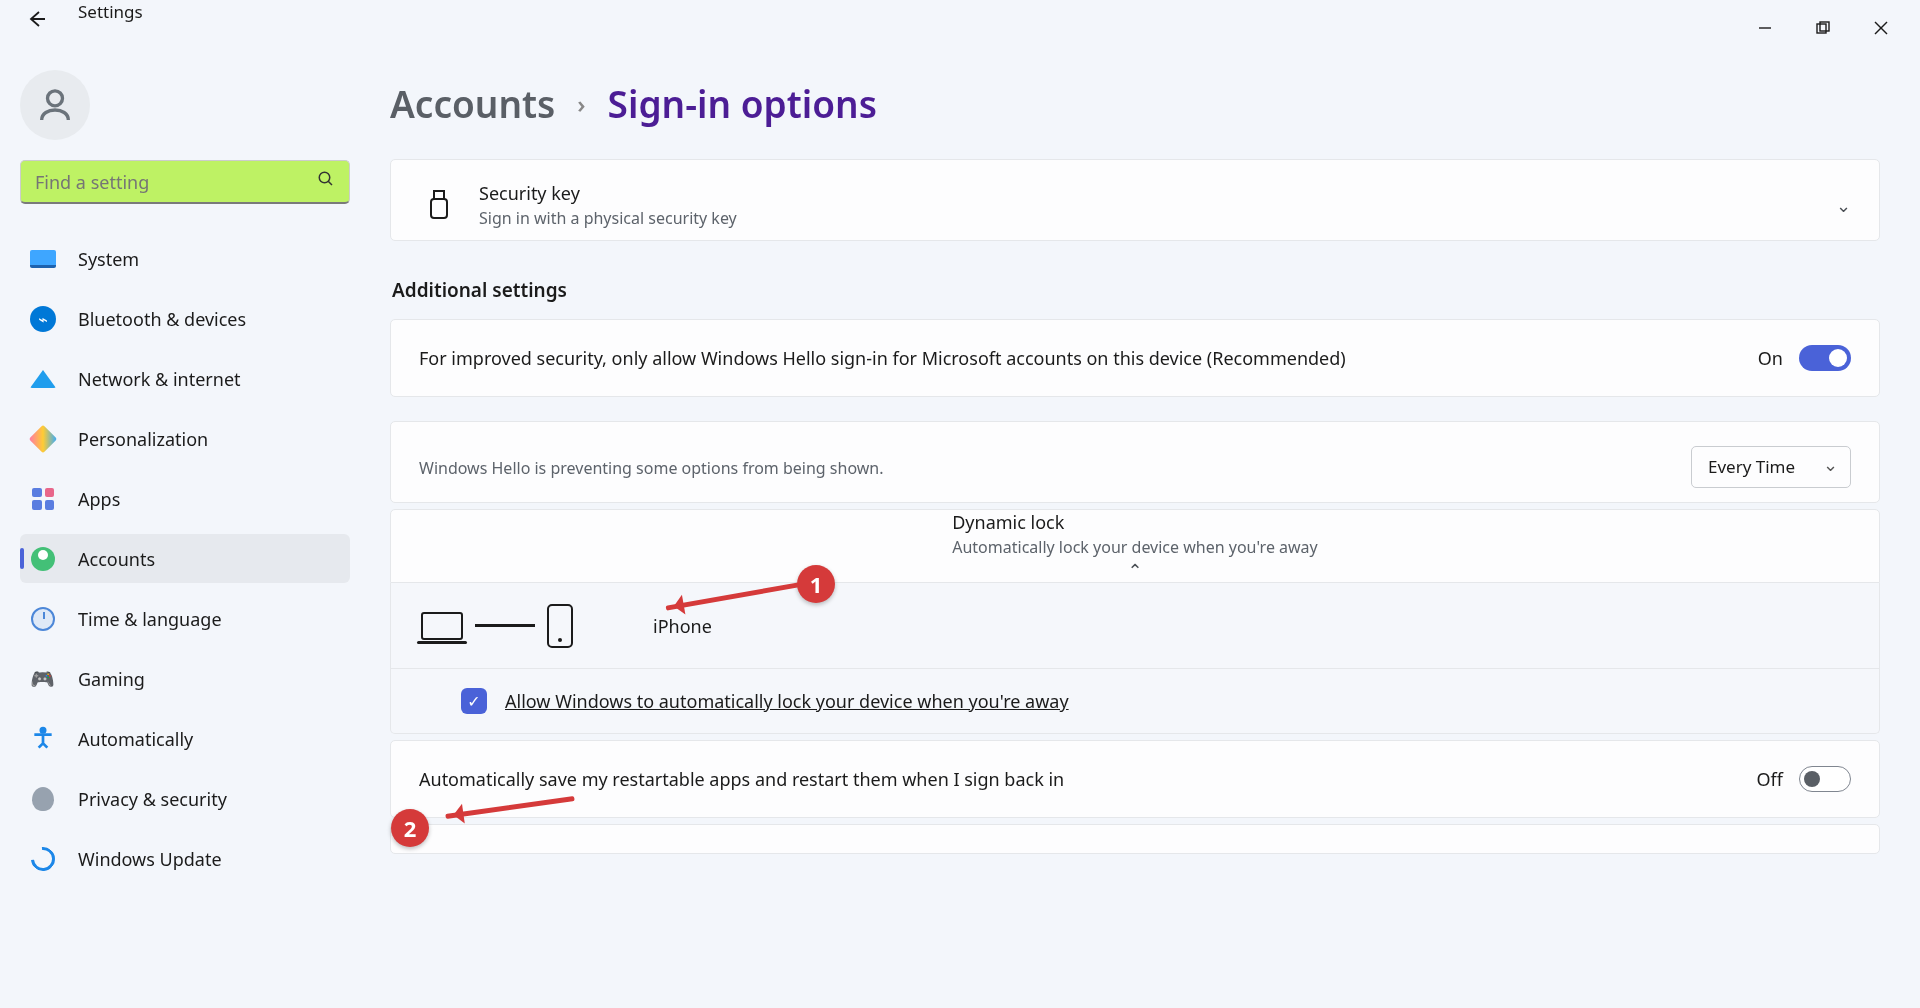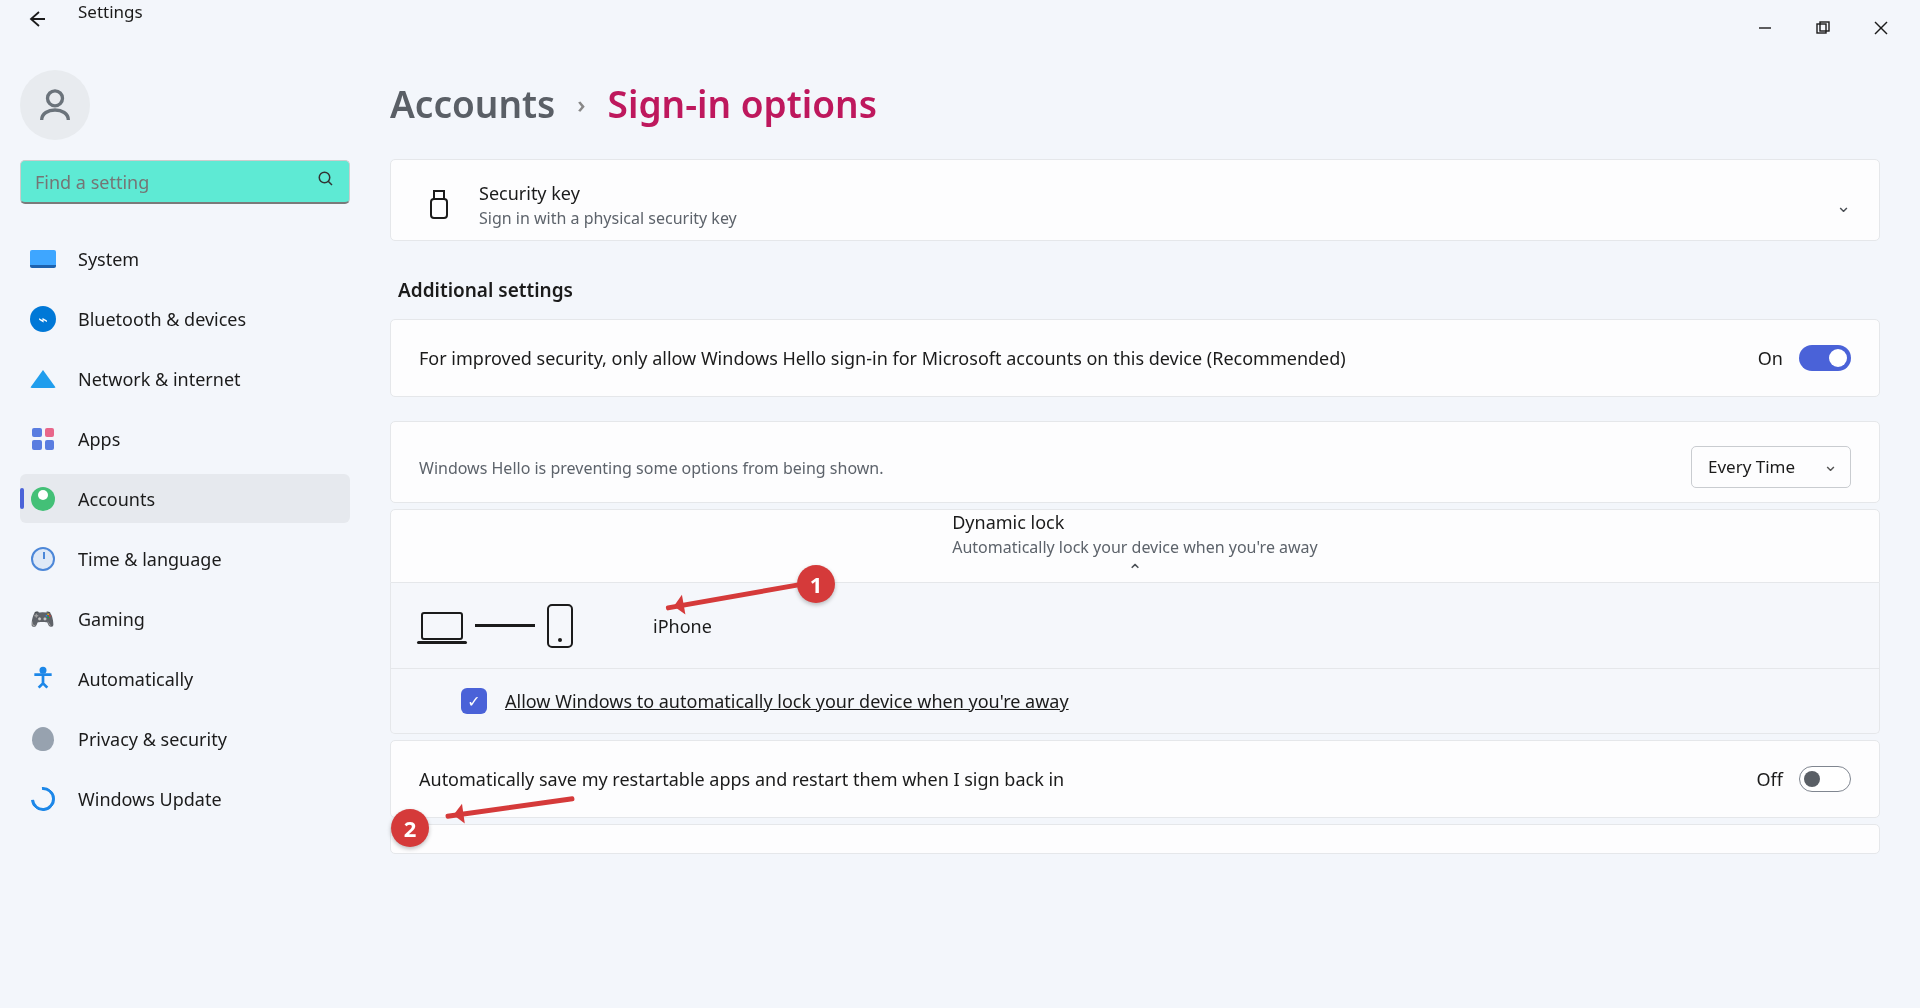--- a/index.html
+++ b/index.html
@@ -52,21 +52,21 @@
     width: 70px; height: 70px;
     border-radius: 50%;
     background: #e8ebef;
     display: flex; align-items: center; justify-content: center;
     margin: 0 0 20px 0;
   }
   .avatar svg { width: 40px; height: 40px; stroke: #6b737b; fill: none; stroke-width: 2; }
 
   .search-wrap {
     display: flex; align-items: center;
-    background: #5eead4;
+    background: #bef264;
     border: 1px solid #ccc;
     border-bottom: 2px solid #7a7a7a;
     border-radius: 5px;
     height: 44px;
     padding: 0 14px;
     margin-bottom: 30px;
   }
   .search-wrap input {
     flex: 1; border: none; background: transparent; outline: none;
     font-size: 18px; color: #555; font-family: inherit;
@@ -117,21 +117,21 @@
     flex: 1; padding: 20px 40px 0 20px;
     overflow: hidden;
   }
   .breadcrumb {
     display: flex; align-items: center;
     font-size: 37px; font-weight: 600;
     margin: 0 0 30px 0;
   }
   .breadcrumb .crumb-parent { color: #5a5f66; font-weight: 600; }
   .breadcrumb .sep { color: #888; margin: 0 22px; font-size: 24px;}
-  .breadcrumb .crumb-current { color: #be185d; }
+  .breadcrumb .crumb-current { color: #4c1d95; }
 
   .card {
     background: #fdfdfe;
     border: 1px solid #e5e7ea;
     border-radius: 5px;
     padding: 0 28px;
     margin-bottom: 6px;
     display: flex; align-items: center;
     min-height: 78px;
     position: relative;
@@ -143,21 +143,21 @@
   }
   .card .body { flex:1; }
   .card .title { font-size: 18px; color:#1b1b1b; }
   .card .sub { font-size: 16px; color:#5d636b; margin-top: 2px;}
   .card .trail {
     display:flex; align-items:center; font-size:18px; color:#1b1b1b;
     gap: 16px;
   }
   .chev { color:#4a4f55; font-size:18px;}
 
-  .section-label { font-size:19px; font-weight:600; margin: 36px 0 16px 8px; }
+  .section-label { font-size:19px; font-weight:600; margin: 36px 0 16px 2px; }
 
   .toggle {
     width: 52px; height: 26px; border-radius: 14px;
     position: relative;
   }
   .toggle.on { background:#4a62d8; }
   .toggle.on::after { content:""; position:absolute; right:4px; top:4px; width:18px; height:18px; background:#fff; border-radius:50%; }
   .toggle.off { background:#fff; border:1.5px solid #808690; }
   .toggle.off::after { content:""; position:absolute; left:4px; top:3.5px; width:16px; height:16px; background:#5a5f65; border-radius:50%; }
 
@@ -282,20 +282,26 @@
         <span>Bluetooth &amp; devices</span>
       </li>
       <li class="nav-item">
         <span class="nav-icon">
             <span class="ic-net"></span>
           </span>
         <span>Network &amp; internet</span>
       </li>
       <li class="nav-item">
         <span class="nav-icon">
+            <span class="ic-pers"></span>
+          </span>
+        <span>Personalization</span>
+      </li>
+      <li class="nav-item">
+        <span class="nav-icon">
             <span class="ic-apps">
               <span></span>
               <span></span>
               <span></span>
               <span></span>
             </span>
           </span>
         <span>Apps</span>
       </li>
       <li class="nav-item active">

